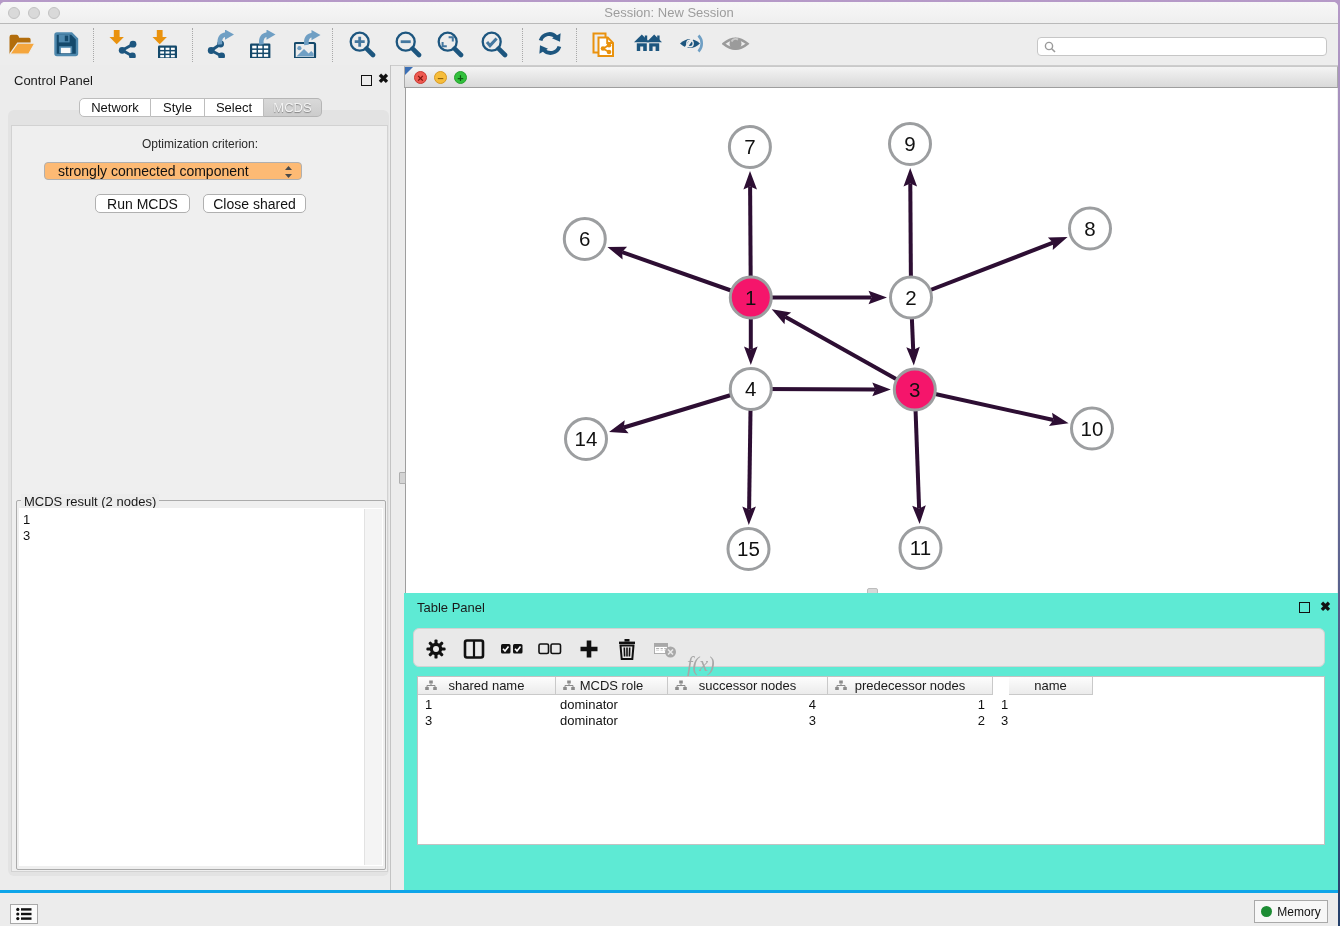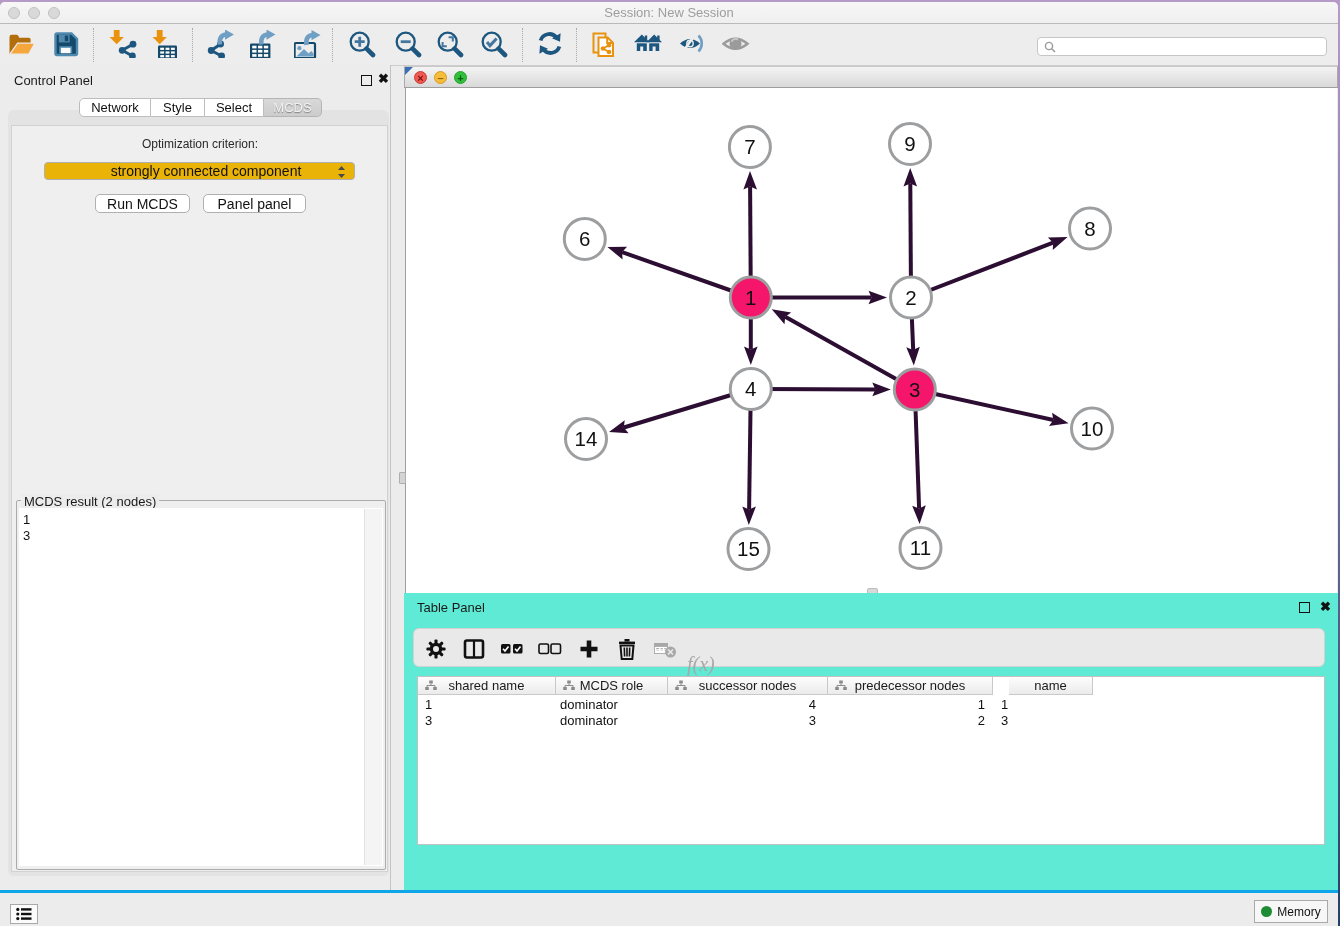--- a/index.html
+++ b/index.html
@@ -35,23 +35,23 @@
        border-left:none;font-size:13px;color:#111;text-align:center;line-height:17px;}
   .tab.first{border-left:1px solid #bdbdbd;border-radius:5px 0 0 5px;}
   .tab.last{border-radius:0 5px 5px 0;}
   .tab.sel{background:linear-gradient(#d9d9d9,#cccccc);color:#f3f3f3;border-color:#b5b5b5;
        text-shadow:0 1px 1px rgba(120,120,120,.9);}
   #tabcontent{z-index:1;position:absolute;left:8px;top:45px;width:381px;height:766px;background:#e3e3e3;
        border-radius:6px;}
   #mcdspanel{z-index:2;position:absolute;left:11px;top:60px;width:377px;height:747px;background:#efefef;
        border:1px solid #d2d2d2;box-sizing:border-box;}
   #optlabel{z-index:3;position:absolute;left:5px;top:72px;width:390px;text-align:center;font-size:12px;color:#2a2a2a;}
-  #dropdown{z-index:3;position:absolute;left:44px;top:97px;width:311px;height:18px;background:#eab308;
+  #dropdown{z-index:3;position:absolute;left:44px;top:97px;width:258px;height:18px;background:#fdba74;
        border:1px solid #b0b0b0;border-radius:4px;font-size:14px;color:#111;line-height:17px;
-       padding-left:13px;box-sizing:border-box;text-align:center;}
+       padding-left:13px;box-sizing:border-box;}
   .btn{z-index:3;position:absolute;top:129px;height:19px;background:#fff;border:1px solid #b0b0b0;
        border-radius:5px;font-size:14px;color:#111;text-align:center;line-height:18px;box-sizing:border-box;}
   #groupbox{z-index:3;position:absolute;left:16px;top:435px;width:370px;height:370px;
        border:1px solid #ababab;border-radius:2px;box-sizing:border-box;}
   #grouptitle{z-index:4;position:absolute;left:21px;top:429px;background:#ececec;padding:0 3px;
        font-size:13px;color:#1a1a1a;}
   #resultarea{z-index:4;position:absolute;left:19px;top:443px;width:364px;height:358px;background:#fff;
        font-size:13px;color:#111;line-height:16px;padding:4px 0 0 4px;box-sizing:border-box;}
   #resultscroll{position:absolute;right:1px;top:1px;width:17px;height:356px;background:#f4f4f4;
        border-left:1px solid #e2e2e2;}
@@ -253,21 +253,21 @@
       <div class="tab sel last" style="width:58px;">MCDS</div>
     </div>
     <div id="tabcontent"></div>
     <div id="mcdspanel"></div>
     <div id="optlabel">Optimization criterion:</div>
     <div id="dropdown">strongly connected component<svg width="9" height="14" viewBox="0 0 9 14" style="position:absolute;right:8px;top:2px;">
           <path d="M1 5 L4.5 1 L8 5 z" fill="#4a4a4a"></path>
           <path d="M1 9 L4.5 13 L8 9 z" fill="#4a4a4a"></path>
         </svg></div>
     <div class="btn" style="left:95px;width:95px;">Run MCDS</div>
-    <div class="btn" style="left:203px;width:103px;">Panel panel</div>
+    <div class="btn" style="left:203px;width:103px;">Close shared</div>
     <div id="groupbox"></div>
     <div id="grouptitle">MCDS result (2 nodes)</div>
     <div id="resultarea">1<br>3<div id="resultscroll"></div></div>
   </div>
   <div id="netwin">
     <div id="nettitle">
         <svg width="8" height="8" viewBox="0 0 8 8" style="position:absolute;left:0;top:0;">
           <path d="M0 0 h8 l-8 8 z" fill="#3b6fb5"></path>
         </svg>
       <div class="ntl" style="left:9px;background:#ee5a51;border:1px solid #c93a33;color:#7e120d;">×</div>

